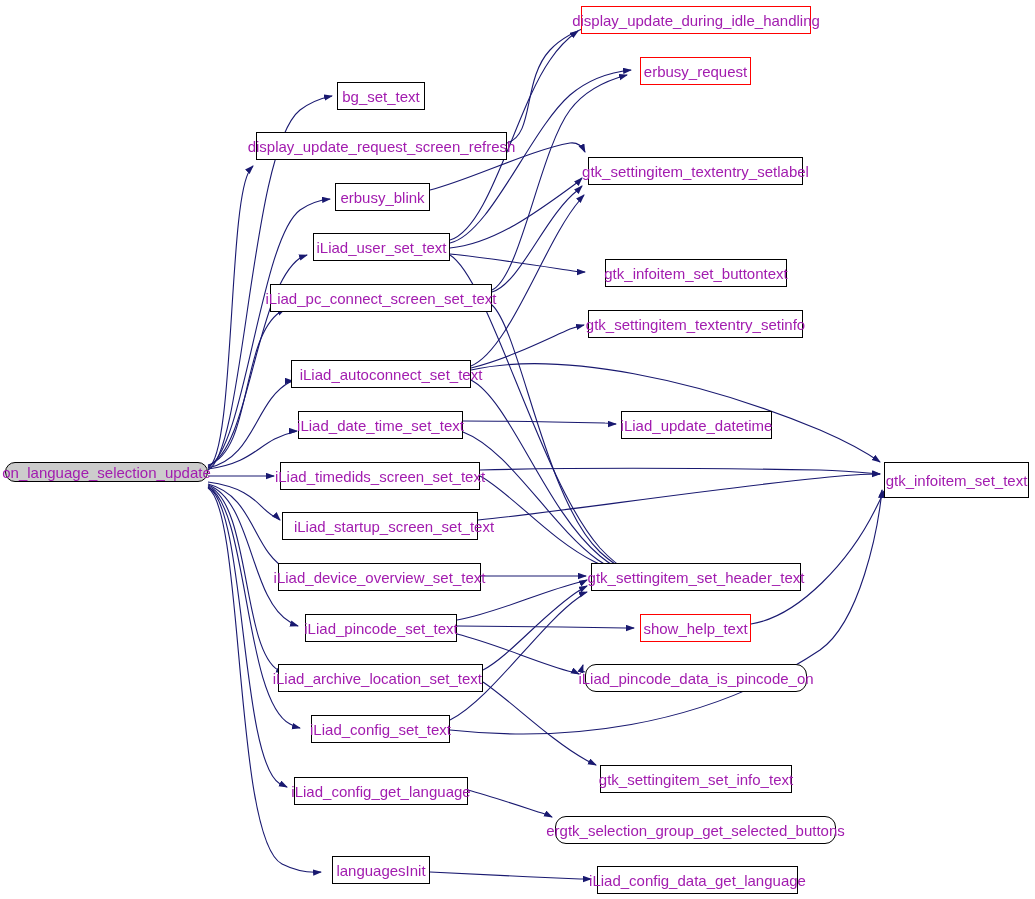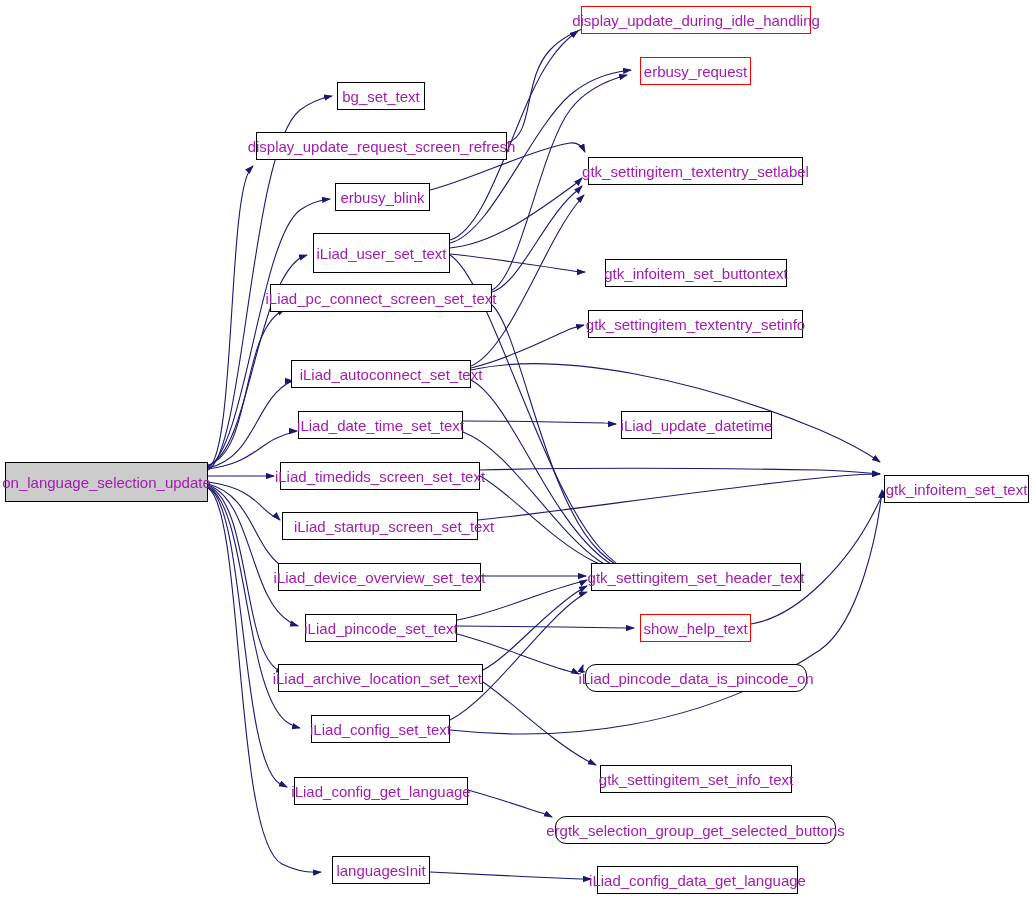--- a/index.html
+++ b/index.html
@@ -97,33 +97,33 @@
         <path d="M483,682 C510,700 550,740 586,760 C591,763 594,764 596,765" marker-end="url(#arrow)"></path>
         <path d="M450,720 C490,700 540,625 578,598 C582,595 584,593 587,592" marker-end="url(#arrow)"></path>
         <path d="M450,730 C560,742 700,730 820,650 C860,622 878,530 882,490" marker-end="url(#arrow)"></path>
         <path d="M468,790 C490,796 520,806 545,814 C548,815 550,816 552,817" marker-end="url(#arrow)"></path>
         <path d="M430,872 C470,874 530,877 580,879 C585,879 588,879 591,879" marker-end="url(#arrow)"></path>
         <path d="M751,624 C800,616 850,560 875,510 C880,500 883,494 885,490" marker-end="url(#arrow)"></path>
         <path d="M585,672 C580,671 582,668 583,665" marker-end="url(#arrow)"></path>
       </g>
   </svg>
   <div id="node-layer">
-      <div class="node root" style="left: 5px; top: 462px; width: 203px; height: 40px;">
+      <div class="node root" style="left: 5px; top: 462px; width: 203px; height: 20px; border-radius: 10px;">
         <span>on_language_selection_update</span>
       </div>
       <div class="node" style="left: 337px; top: 82px; width: 88px; height: 28px;">
         <span>bg_set_text</span>
       </div>
       <div class="node" style="left: 256px; top: 132px; width: 251px; height: 28px;">
         <span>display_update_request_screen_refresh</span>
       </div>
       <div class="node" style="left: 335px; top: 183px; width: 95px; height: 28px;">
         <span>erbusy_blink</span>
       </div>
-      <div class="node" style="left: 313px; top: 233px; width: 137px; height: 40px;">
+      <div class="node" style="left: 313px; top: 233px; width: 137px; height: 28px;">
         <span>iLiad_user_set_text</span>
       </div>
       <div class="node" style="left: 270px; top: 284px; width: 222px; height: 28px; text-align: right;">
         <span>iLiad_pc_connect_screen_set_text</span>
       </div>
       <div class="node" style="left: 291px; top: 360px; width: 180px; height: 28px; padding-left: 20px;">
         <span>iLiad_autoconnect_set_text</span>
       </div>
       <div class="node" style="left: 298px; top: 411px; width: 165px; height: 28px;">
         <span>iLiad_date_time_set_text</span>
@@ -163,21 +163,21 @@
       </div>
       <div class="node" style="left: 605px; top: 259px; width: 182px; height: 28px;">
         <span>gtk_infoitem_set_buttontext</span>
       </div>
       <div class="node" style="left: 588px; top: 310px; width: 215px; height: 28px;">
         <span>gtk_settingitem_textentry_setinfo</span>
       </div>
       <div class="node" style="left: 621px; top: 411px; width: 151px; height: 28px;">
         <span>iLiad_update_datetime</span>
       </div>
-      <div class="node" style="left: 884px; top: 462px; width: 145px; height: 28px; margin-top: 13px;">
+      <div class="node" style="left: 884px; top: 462px; width: 145px; height: 36px;">
         <span>gtk_infoitem_set_text</span>
       </div>
       <div class="node" style="left: 591px; top: 563px; width: 210px; height: 28px;">
         <span>gtk_settingitem_set_header_text</span>
       </div>
       <div class="node undocumented" style="left: 640px; top: 614px; width: 111px; height: 28px;">
         <span>show_help_text</span>
       </div>
       <div class="node" style="left: 585px; top: 664px; width: 222px; height: 28px; border-radius: 11px;">
         <span>iLiad_pincode_data_is_pincode_on</span>

